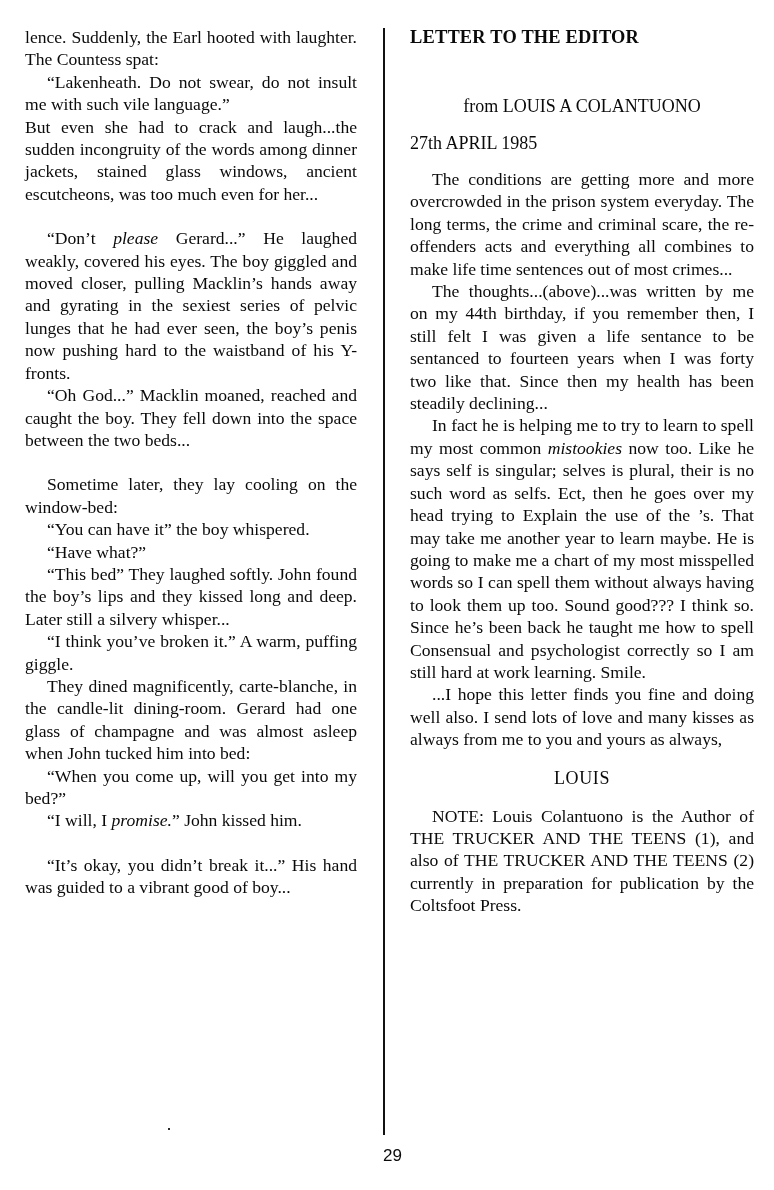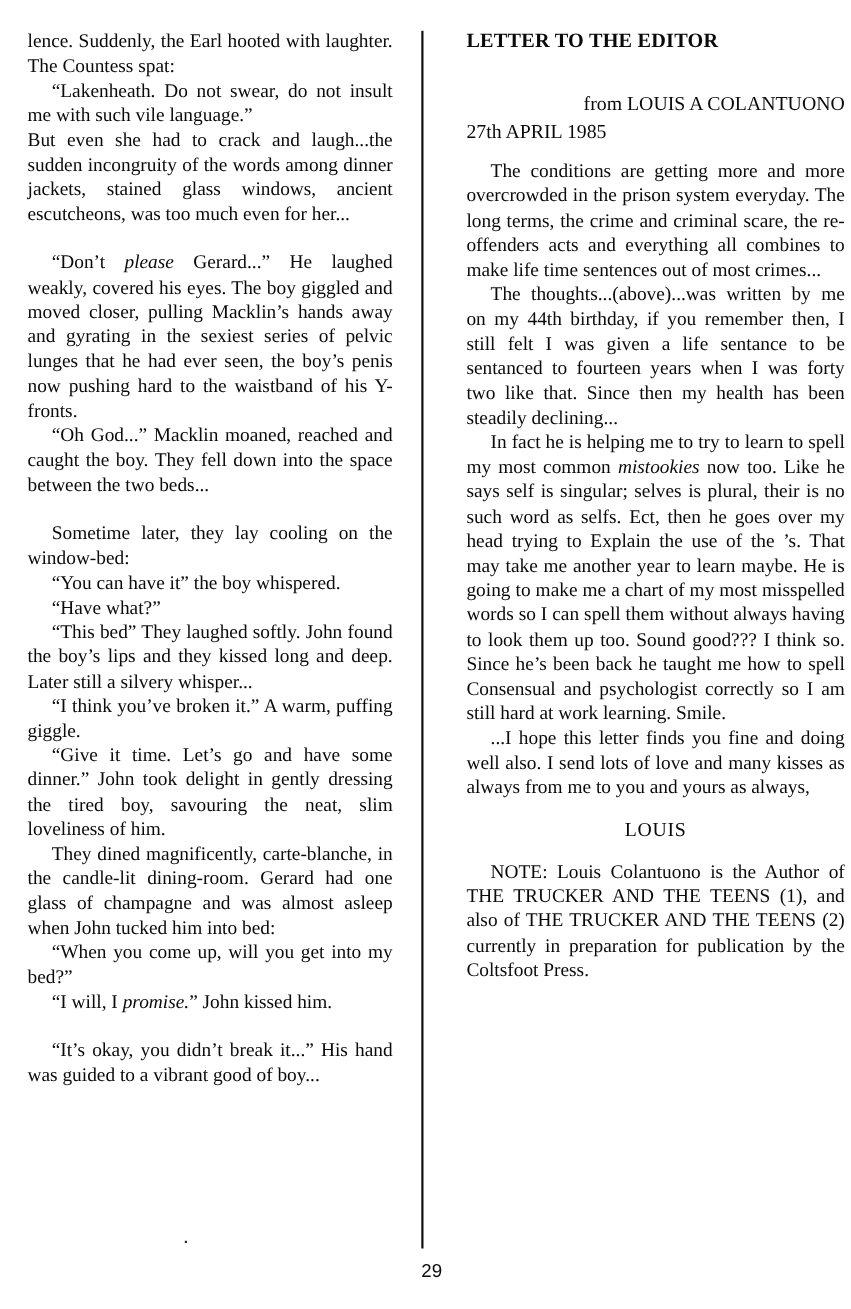--- a/index.html
+++ b/index.html
@@ -28,21 +28,21 @@
     text-align: justify;
     text-justify: inter-word;
     font-size: 17.6px;
     line-height: 22.4px;
   }
   .col-left {
     left: 25px;
     width: 332px;
   }
   .col-right {
-    left: 424px;
+    left: 410px;
     width: 344px;
   }
 
   .divider {
     position: absolute;
     left: 383px;
     top: 28px;
     width: 2px;
     height: 1107px;
     background: #111111;
@@ -66,24 +66,24 @@
   .section-head {
     font-weight: bold;
     font-size: 18.4px;
     line-height: 22px;
     letter-spacing: 0.2px;
     text-align: left;
     margin: 0;
   }
 
   .from-line {
-    margin: 0;
+    margin: 12px;
     font-size: 18px;
     line-height: 25px;
-    text-align: right;
+    text-align: center;
   }
   .date-line {
     margin: 0;
     font-size: 18px;
     line-height: 25px;
     text-align: left;
   }
 
   .signature {
     margin: 0;
@@ -137,21 +137,20 @@
 
     <p class="para">“Oh God...” Macklin moaned, reached and caught the boy. They fell down into the space between the two beds...</p>
 
     <div class="spacer-md"></div>
 
     <p class="para">Sometime later, they lay cooling on the window-bed:</p>
     <p class="para">“You can have it” the boy whispered.</p>
     <p class="para">“Have what?”</p>
     <p class="para">“This bed” They laughed softly. John found the boy’s lips and they kissed long and deep. Later still a silvery whisper...</p>
     <p class="para">“I think you’ve broken it.” A warm, puffing giggle.</p>
-    <p class="para">“Give it time. Let’s go and have some dinner.” John took delight in gently dressing the tired boy, savouring the neat, slim loveliness of him.</p>
     <p class="para">They dined magnificently, carte-blanche, in the candle-lit dining-room. Gerard had one glass of champagne and was almost asleep when John tucked him into bed:</p>
     <p class="para">“When you come up, will you get into my bed?”</p>
 
     <p class="para"><span>“I will, I </span><span class="ital">promise.</span><span>” John kissed him.</span></p>
 
     <div class="spacer-md"></div>
 
     <p class="para">“It’s okay, you didn’t break it...” His hand was guided to a vibrant good of boy...</p>
   </div>
 

